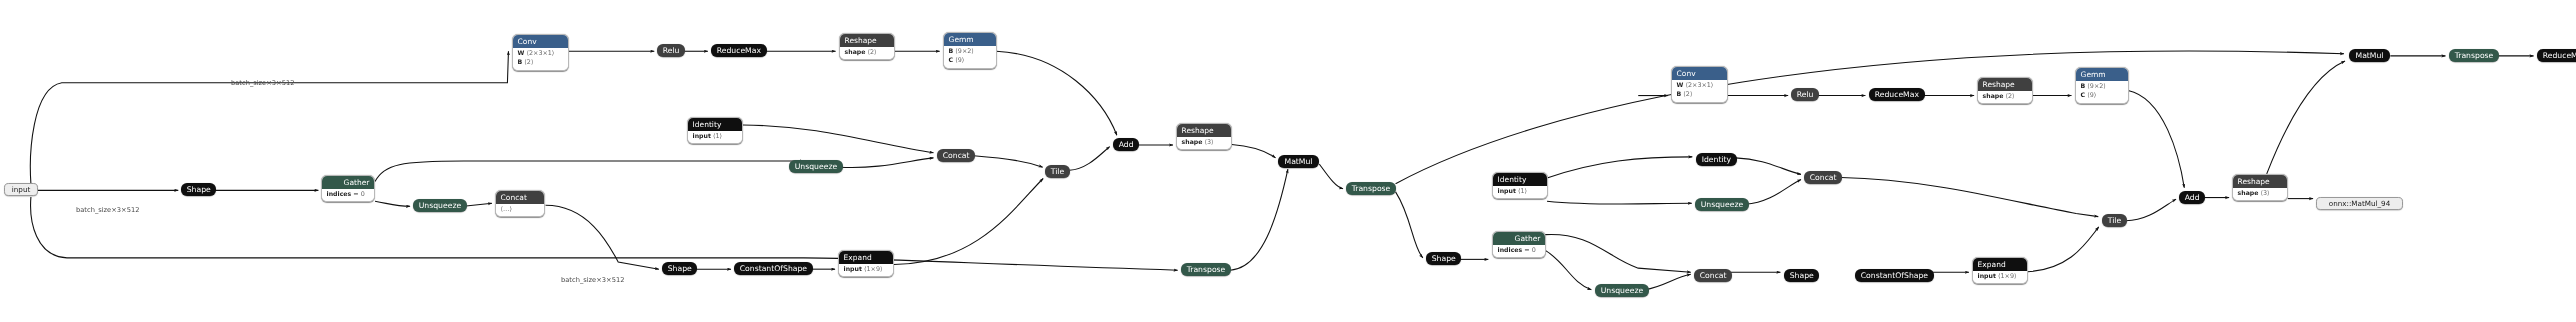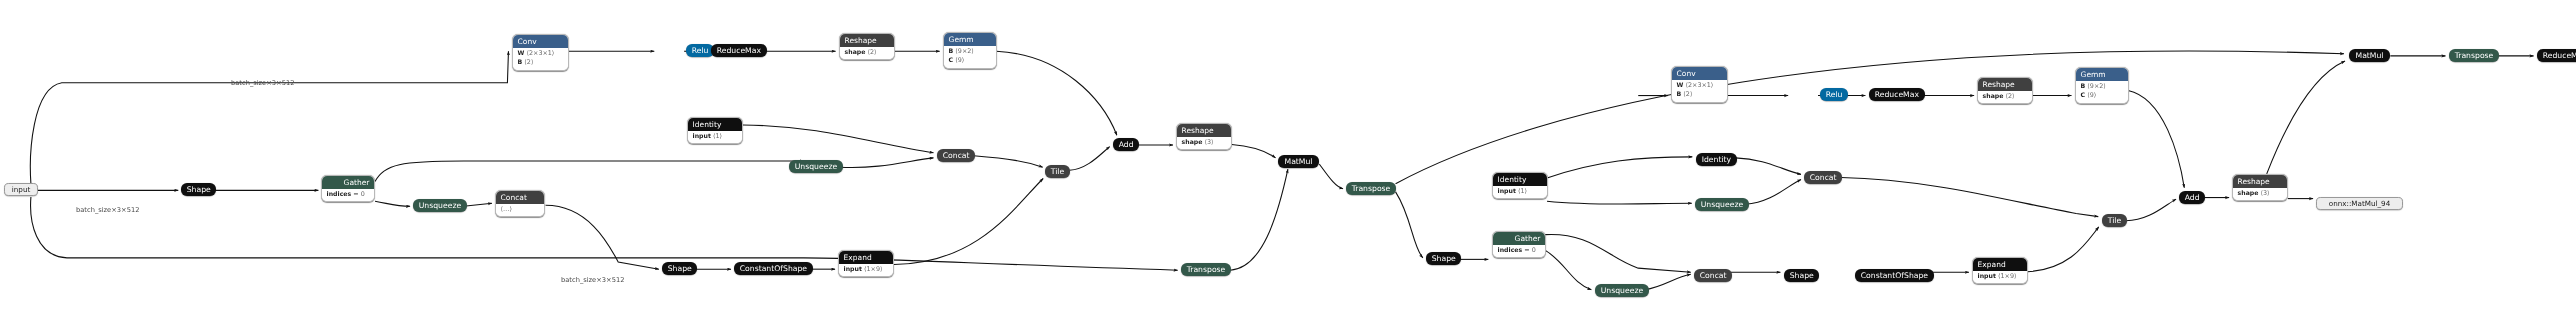--- a/index.html
+++ b/index.html
@@ -17,21 +17,21 @@
   .node.compound .hdr{padding:1.5px 4.6px 2.1px 4.6px;font-size:7.5px;color:#fff;white-space:nowrap;}
   .node.compound .body{padding:1.5px 4.6px 2.1px 4.6px;background:#fff;}
   .node.compound .attr{font-size:6.4px;color:#3a3a3a;white-space:nowrap;line-height:1.45;}
   .node.compound .attr b{font-weight:bold;color:#1d1d1d;font-size:6.2px;}
   .node.compound .attr span.dim{color:#666;}
   
   .c-black  {background:#0f0f0f;}
   .c-blue   {background:#3a5f8a;}
   .c-green  {background:#33584a;text-align:right;}
   .c-brown  {background:#404040;}
-  .c-red    {background:#0369a1;margin-left:29px;}
+  .c-red    {background:#404040;}
   
   .io{position:absolute;box-sizing:border-box;display:flex;align-items:center;justify-content:center;
       background:#eeeeee;border:0.5px solid #999;border-radius:4.6px;height:13.4px;padding:0 6.7px;
       font-size:7.2px;color:#222;box-shadow:0 0.5px 1px rgba(0,0,0,.3);white-space:nowrap;}
   .io.value{background:#ededed;}
   .edge-label{position:absolute;font-size:6.7px;color:#4a4a4a;white-space:nowrap;}
 </style>
 </head>
 <body>
 

